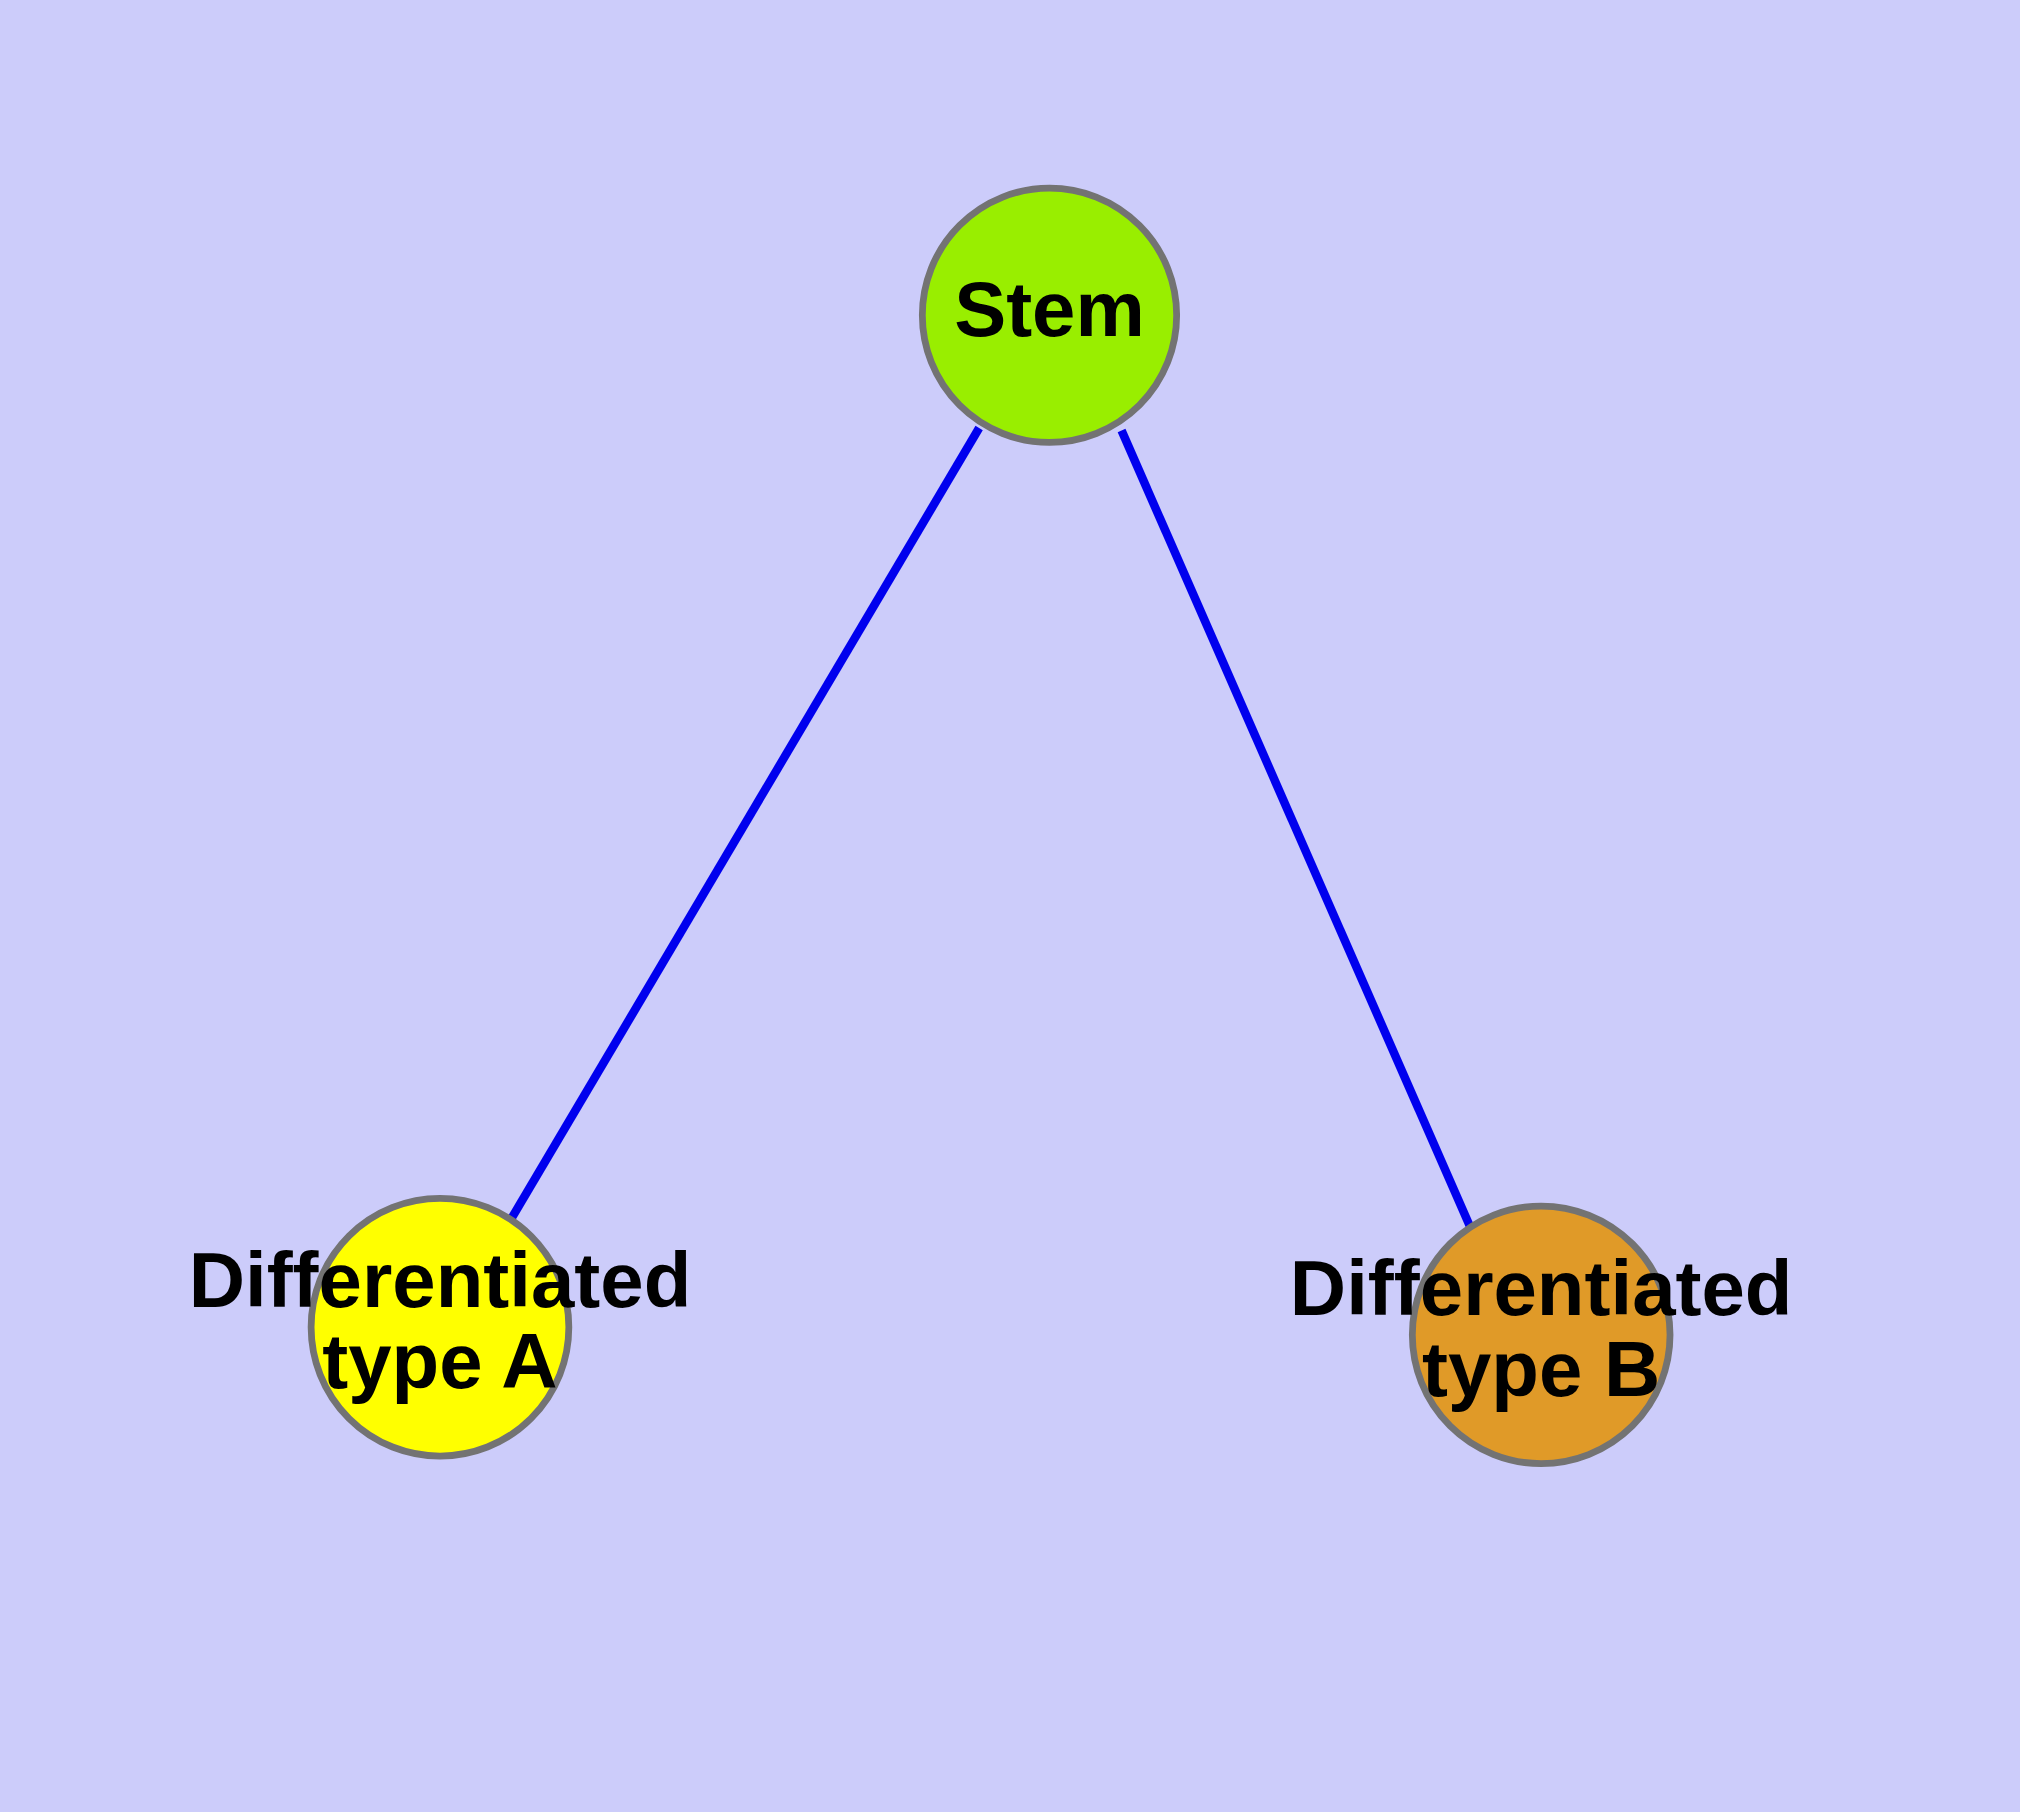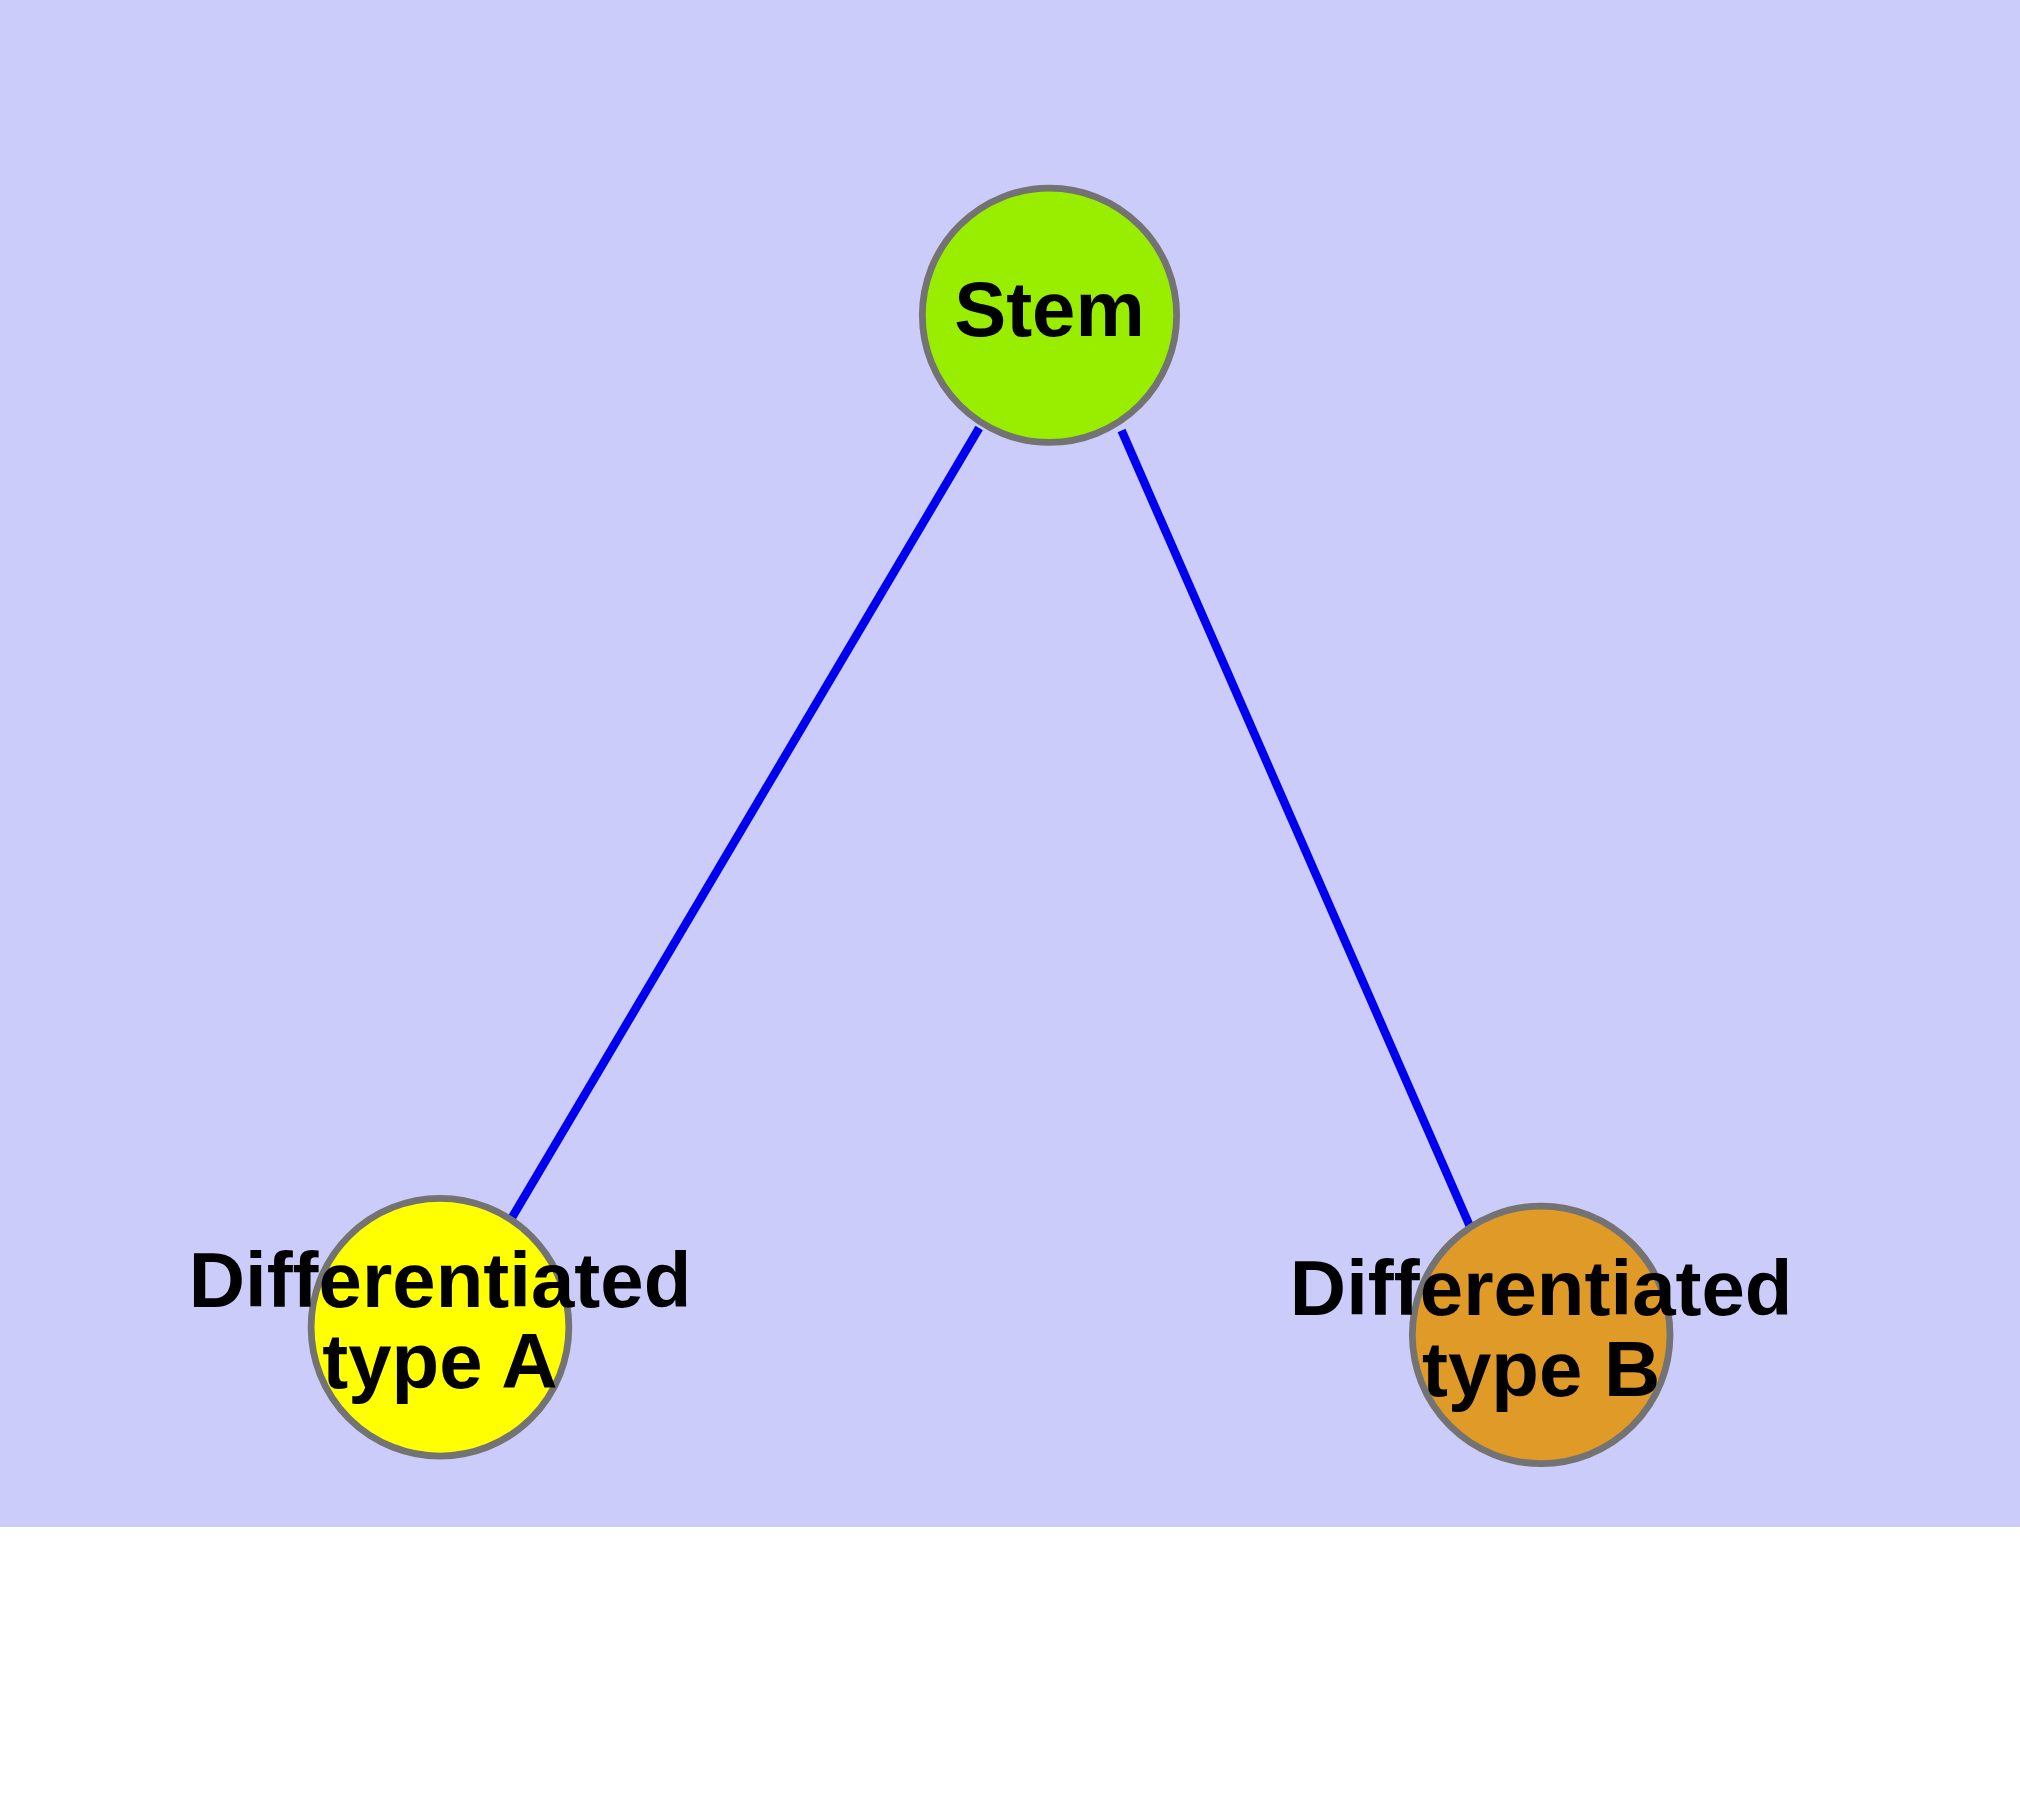--- a/index.html
+++ b/index.html
@@ -27,21 +27,21 @@
     font-weight: bold;
     fill: #000000;
     dominant-baseline: middle;
     text-anchor: middle;
     paint-order: normal;
   }
 </style>
 </head>
 <body>
 
-<div id="canvas" style="width: 2021px; height: 1527px; background: #fca5a5;">
+<div id="canvas" style="width: 2021px; height: 1812px; background: #fca5a5;">
   <svg id="graph-svg" viewBox="0 0 2384 2138" preserveAspectRatio="none" style="width: 2021px; height: 1812px;">
     <rect id="bg-rect" x="0" y="0" width="2384" height="2138" fill="#ccccfa"></rect>
     <g id="edges-layer">
         <line x1="1155" y1="505" x2="602" y2="1440" stroke="#0000ee" stroke-width="10" stroke-linecap="butt"></line>
         <line x1="1323" y1="508" x2="1734" y2="1447" stroke="#0000ee" stroke-width="10" stroke-linecap="butt"></line>
       </g>
     <g id="nodes-layer">
         <g>
           <circle cx="1238" cy="372" r="150" fill="#99ee00" stroke="#737373" stroke-width="8"></circle>
           <text class="node-label" x="1238" y="372" font-size="92" fill="#000000">Stem</text>

